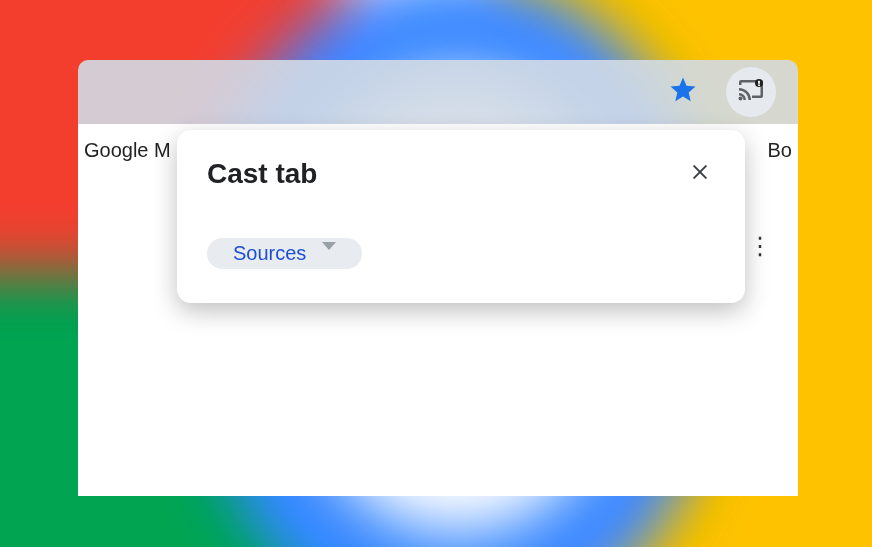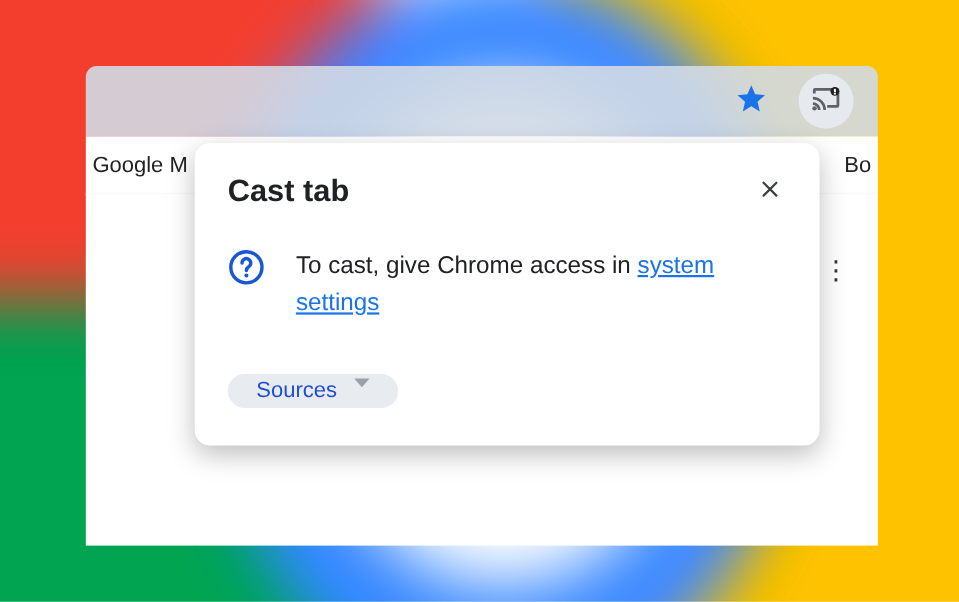--- a/index.html
+++ b/index.html
@@ -221,32 +221,20 @@
       <div class="popup-close">
         <span>
           <svg viewBox="0 0 24 24" fill="none" stroke="#3c4043" stroke-width="2.4" stroke-linecap="round">
             <line x1="5" y1="5" x2="19" y2="19"></line>
             <line x1="19" y1="5" x2="5" y2="19"></line>
           </svg>
         </span>
       </div>
     </div>
 
-    <div class="popup-body">
-      <span class="help-icon">
-        <svg viewBox="0 0 24 24" fill="none">
-          <circle cx="12" cy="12" r="10" stroke="#1a57d6" stroke-width="2.2"></circle>
-          <path d="M9.2 9.2a2.8 2.8 0 1 1 4.3 2.4c-1 .7-1.5 1.2-1.5 2.4" stroke="#1a57d6" stroke-width="2.2" stroke-linecap="round" fill="none"></path>
-          <circle cx="12" cy="17.3" r="1.3" fill="#1a57d6"></circle>
-        </svg>
-      </span>
-      <div class="msg">
-        <span>To cast, give Chrome access in </span><a>system settings</a>
-      </div>
-    </div>
 
     <div class="sources-btn">
       <span>Sources</span>
       <span class="caret"></span>
     </div>
 
   </div>
 
 </div>
 

